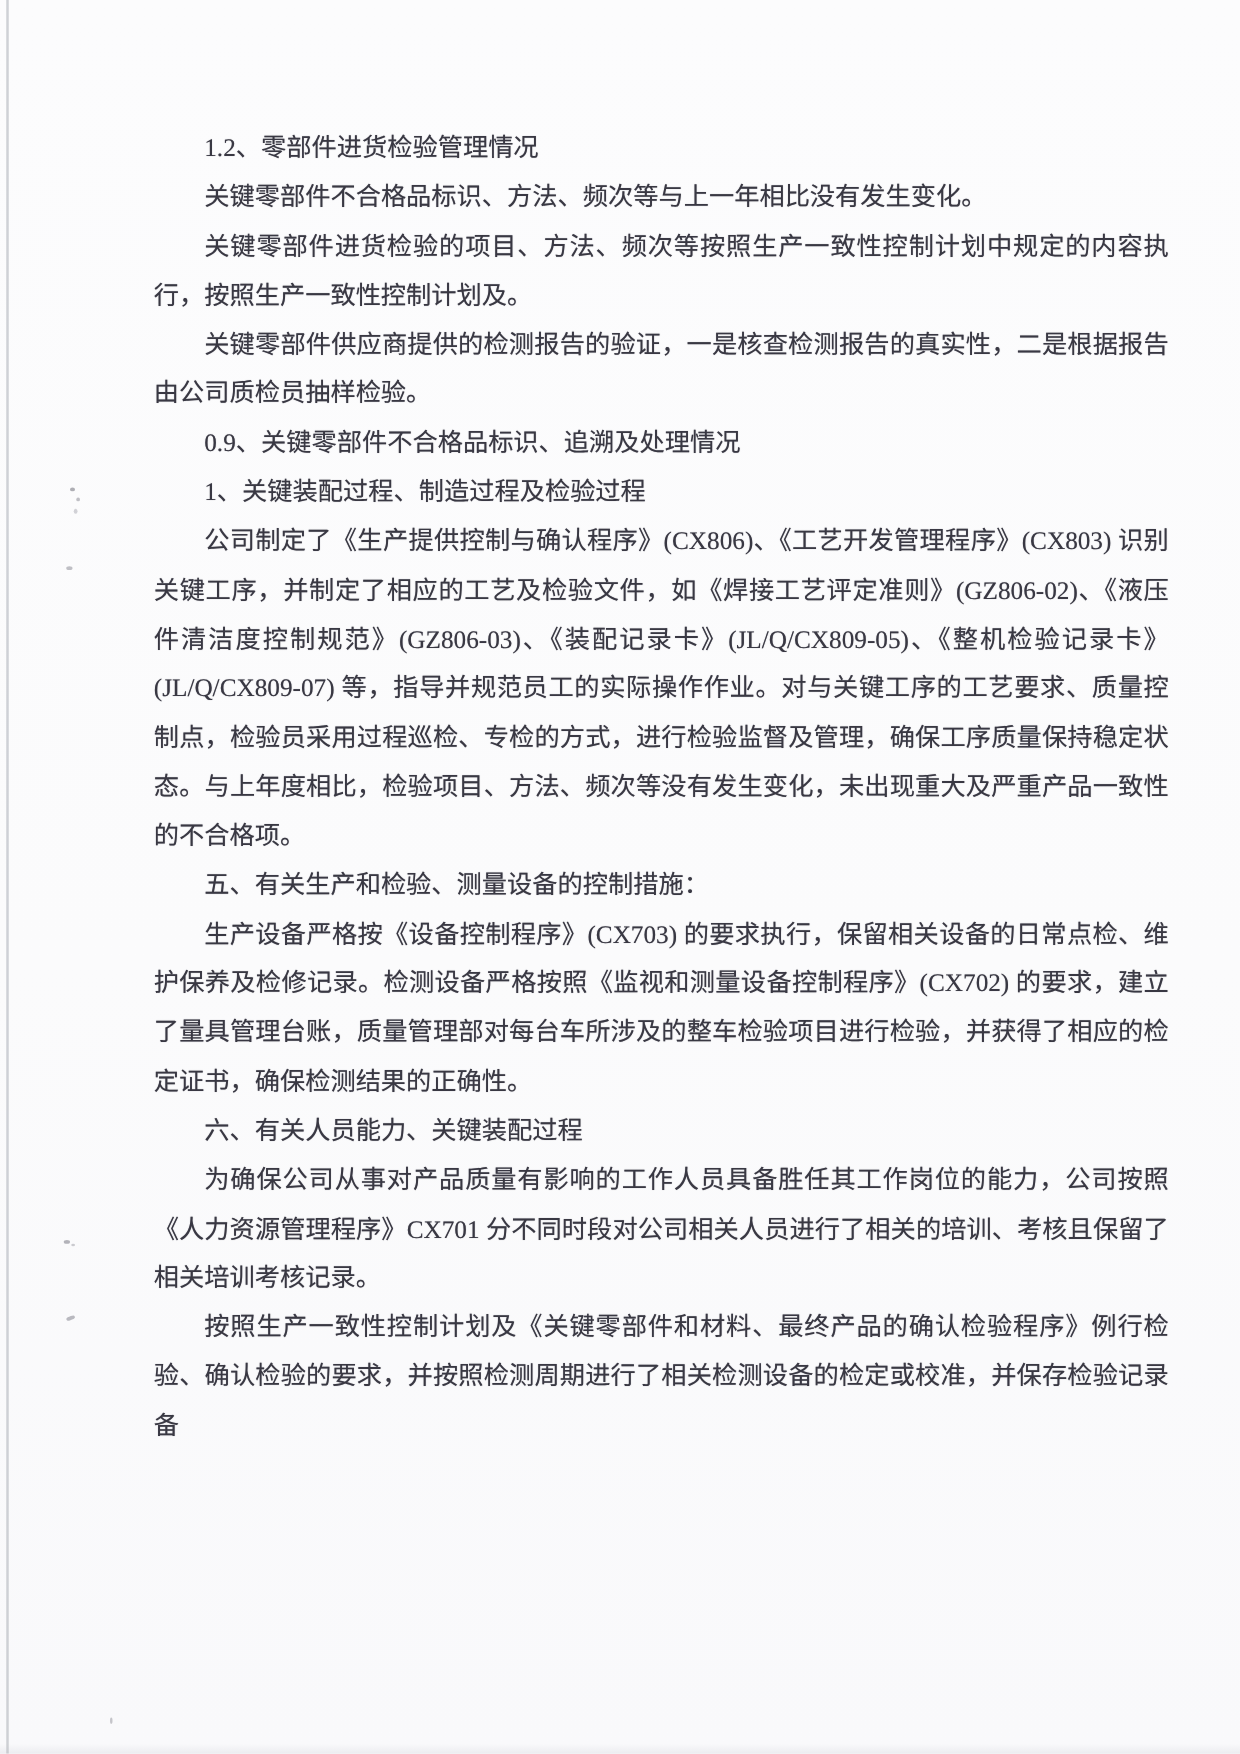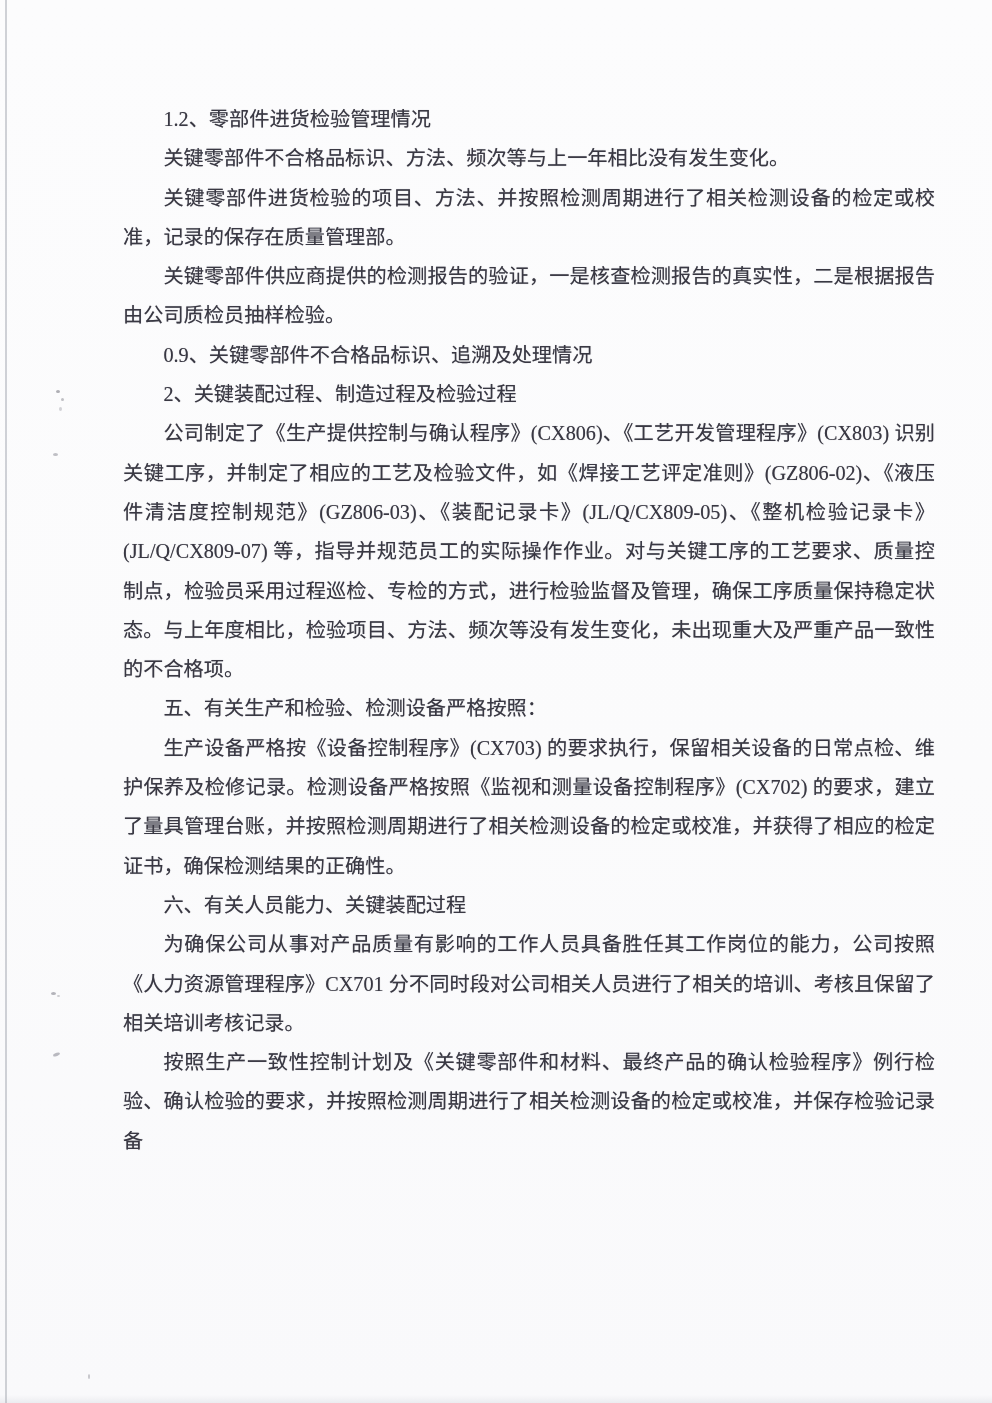--- a/index.html
+++ b/index.html
@@ -72,27 +72,27 @@
   <div class="speck" style="left:59px; top:407px; width:3px; height:4px; opacity:.35;"></div>
   <div class="speck" style="left:53px; top:453px; width:5px; height:3px; opacity:.5;"></div>
   <div class="speck" style="left:51px; top:992px; width:5px; height:3px; opacity:.6;"></div>
   <div class="speck" style="left:57px; top:995px; width:3px; height:2px; opacity:.4;"></div>
   <div class="speck" style="left:53px; top:1053px; width:7px; height:3px; opacity:.55; transform:rotate(-20deg); border-radius:40%;"></div>
   <div class="speck" style="left:88px; top:1374px; width:2px; height:5px; opacity:.45;"></div>
 
   <main class="text-block">
       <p>1.2、零部件进货检验管理情况</p>
       <p>关键零部件不合格品标识、方法、频次等与上一年相比没有发生变化。</p>
-      <p>关键零部件进货检验的项目、方法、并按照检测周期进行了相关检测设备的检定或校准，记录的保存在质量管理部。</p>
+      <p>关键零部件进货检验的项目、方法、频次等按照生产一致性控制计划中规定的内容执行，按照生产一致性控制计划及。</p>
       <p>关键零部件供应商提供的检测报告的验证，一是核查检测报告的真实性，二是根据报告由公司质检员抽样检验。</p>
       <p>0.9、关键零部件不合格品标识、追溯及处理情况</p>
-      <p>2、关键装配过程、制造过程及检验过程</p>
+      <p>1、关键装配过程、制造过程及检验过程</p>
       <p>公司制定了《生产提供控制与确认程序》(CX806)、《工艺开发管理程序》(CX803) 识别关键工序，并制定了相应的工艺及检验文件，如《焊接工艺评定准则》(GZ806-02)、《液压件清洁度控制规范》(GZ806-03)、《装配记录卡》(JL/Q/CX809-05)、《整机检验记录卡》(JL/Q/CX809-07) 等，指导并规范员工的实际操作作业。对与关键工序的工艺要求、质量控制点，检验员采用过程巡检、专检的方式，进行检验监督及管理，确保工序质量保持稳定状态。与上年度相比，检验项目、方法、频次等没有发生变化，未出现重大及严重产品一致性的不合格项。</p>
-      <p>五、有关生产和检验、检测设备严格按照：</p>
-      <p>生产设备严格按《设备控制程序》(CX703) 的要求执行，保留相关设备的日常点检、维护保养及检修记录。检测设备严格按照《监视和测量设备控制程序》(CX702) 的要求，建立了量具管理台账，并按照检测周期进行了相关检测设备的检定或校准，并获得了相应的检定证书，确保检测结果的正确性。</p>
+      <p>五、有关生产和检验、测量设备的控制措施：</p>
+      <p>生产设备严格按《设备控制程序》(CX703) 的要求执行，保留相关设备的日常点检、维护保养及检修记录。检测设备严格按照《监视和测量设备控制程序》(CX702) 的要求，建立了量具管理台账，质量管理部对每台车所涉及的整车检验项目进行检验，并获得了相应的检定证书，确保检测结果的正确性。</p>
       <p>六、有关人员能力、关键装配过程</p>
       <p>为确保公司从事对产品质量有影响的工作人员具备胜任其工作岗位的能力，公司按照《人力资源管理程序》CX701 分不同时段对公司相关人员进行了相关的培训、考核且保留了相关培训考核记录。</p>
       <p>按照生产一致性控制计划及《关键零部件和材料、最终产品的确认检验程序》例行检验、确认检验的要求，并按照检测周期进行了相关检测设备的检定或校准，并保存检验记录备</p>
     </main>
 
   <div class="bottom-smudge"></div>
 
 </div>
 
 </body></html>

